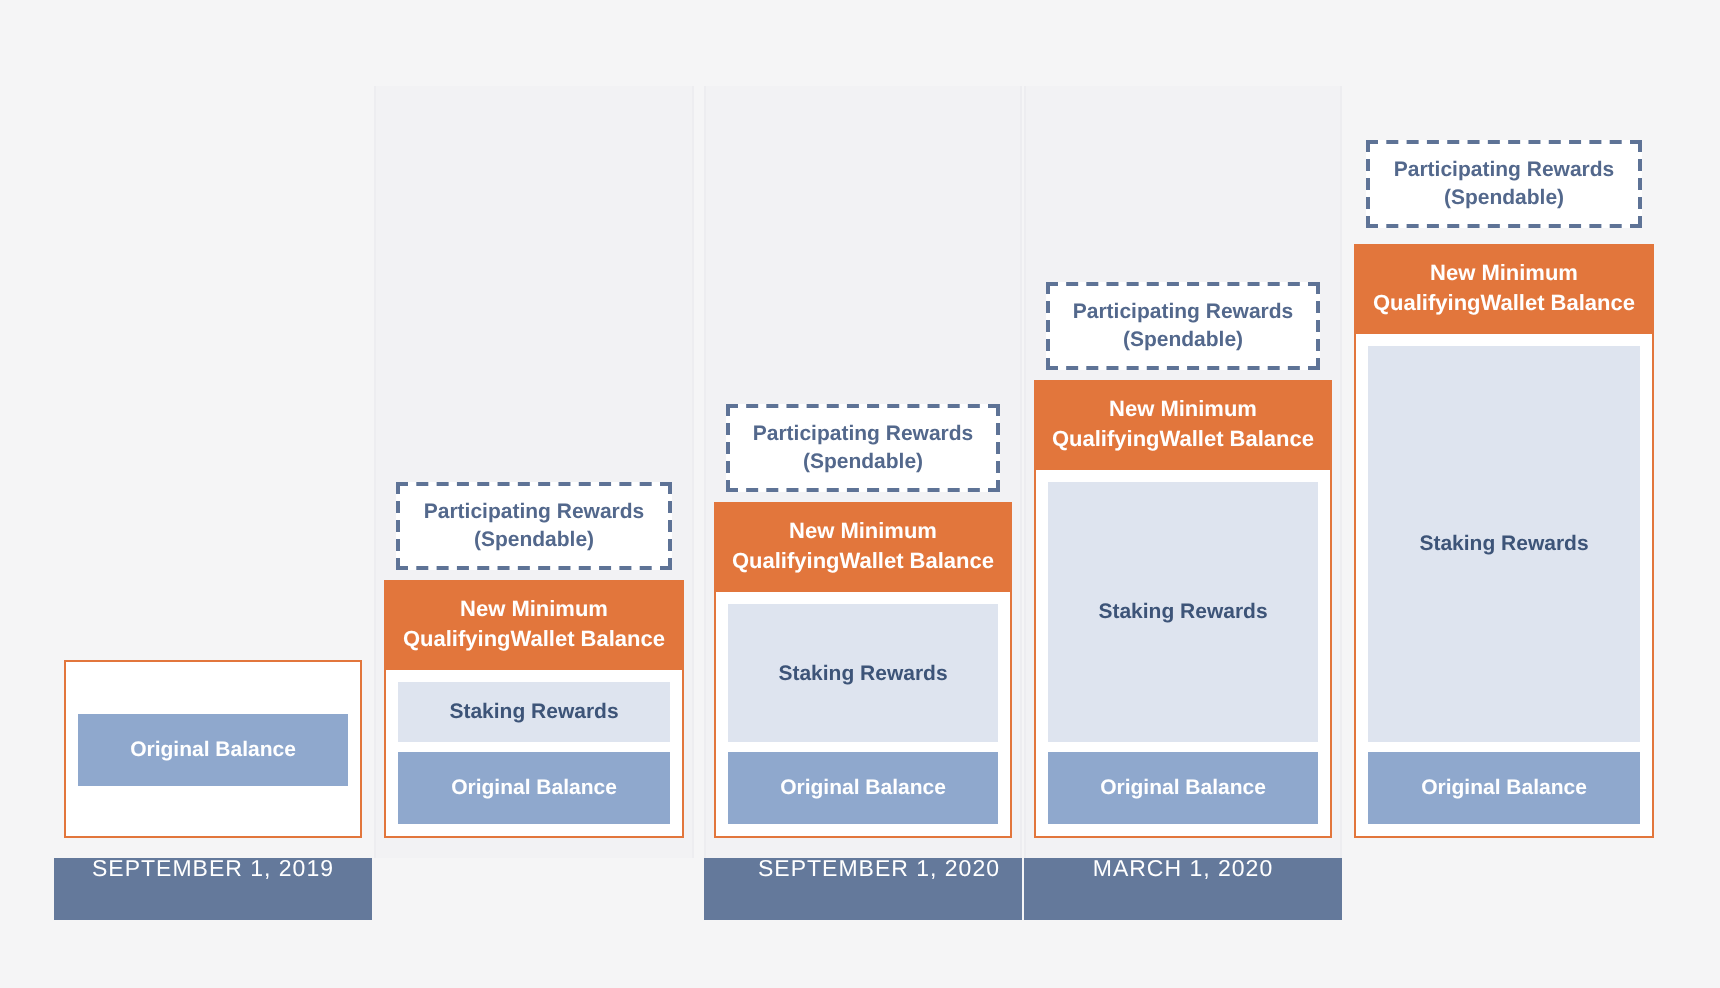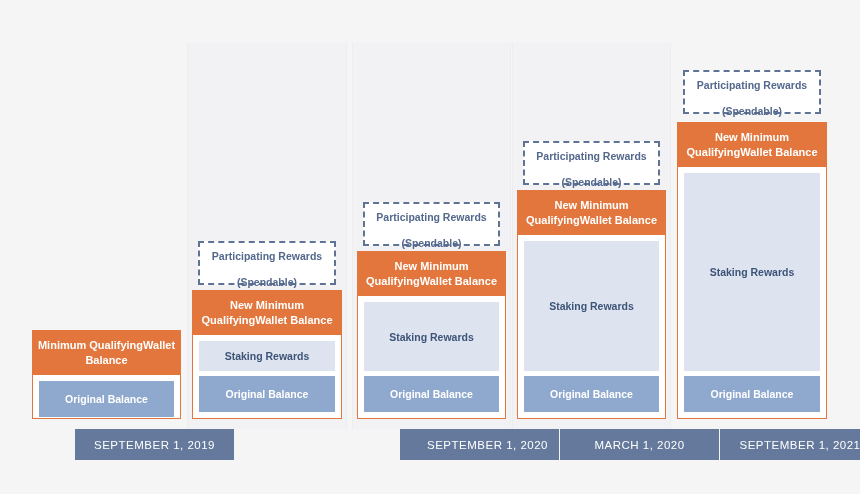--- a/index.html
+++ b/index.html
@@ -32,45 +32,43 @@
   }
 
   
   .date-bar {
     position: absolute;
     bottom: 34px;
     height: 31px;
     background: #64799b;
     color: #ffffff;
     display: flex;
-    align-items: center;
     justify-content: center;
     font-size: 11.5px;
     letter-spacing: 0.5px;
     box-sizing: border-box;
-    margin-left: 48px;
   }
 
   
   .dashed-box {
     position: absolute;
     box-sizing: border-box;
     border: 2px dashed #5e7396;
     background: #ffffff;
     display: flex;
     align-items: center;
     justify-content: center;
     text-align: center;
     color: #53688c;
     font-size: 10.5px;
     line-height: 1.35;
     font-weight: 600;
     padding: 2px 4px;
   }
-  .dashed-box span { display: block; margin-top: 12px; }
+  .dashed-box span { display: block; }
 
   
   .stack {
     position: absolute;
     box-sizing: border-box;
     border: 1.5px solid #e2763c;
     background: #ffffff;
     display: flex;
     flex-direction: column;
   }
@@ -124,23 +122,20 @@
     box-sizing: border-box;
     flex: 0 0 auto;
   }
 </style>
 </head>
 <body>
 
 <div id="chart-root">
 
 <div class="stack" style="left: 32px; width: 149px; top: 330px; height: 89px;">
-      <div class="orange-band" style="height: 44px;">
-        <div><span>Minimum  Qualifying</span><span>Wallet Balance</span></div>
-      </div>
       <div class="inner-area">
         <div class="original-box" style="height: 36px; margin-top: auto; margin-bottom: auto;">
           <span>Original Balance</span>
         </div>
       </div>
     </div>
     <div class="date-bar" style="left: 27px; width: 159px;">
       <span>SEPTEMBER 1, 2019</span>
     </div>
     <div class="col-backdrop" style="left: 187px; width: 160px; height: 386px;"></div>
@@ -221,16 +216,13 @@
       </div>
       <div class="inner-area">
         <div class="staking-box">
           <span>Staking Rewards</span>
         </div>
         <div class="original-box" style="height: 36px;">
           <span>Original Balance</span>
         </div>
       </div>
     </div>
-    <div class="date-bar" style="left: 672px; width: 160px;">
-      <span>SEPTEMBER 1, 2021</span>
-    </div>
   </div>
 
 </body></html>

